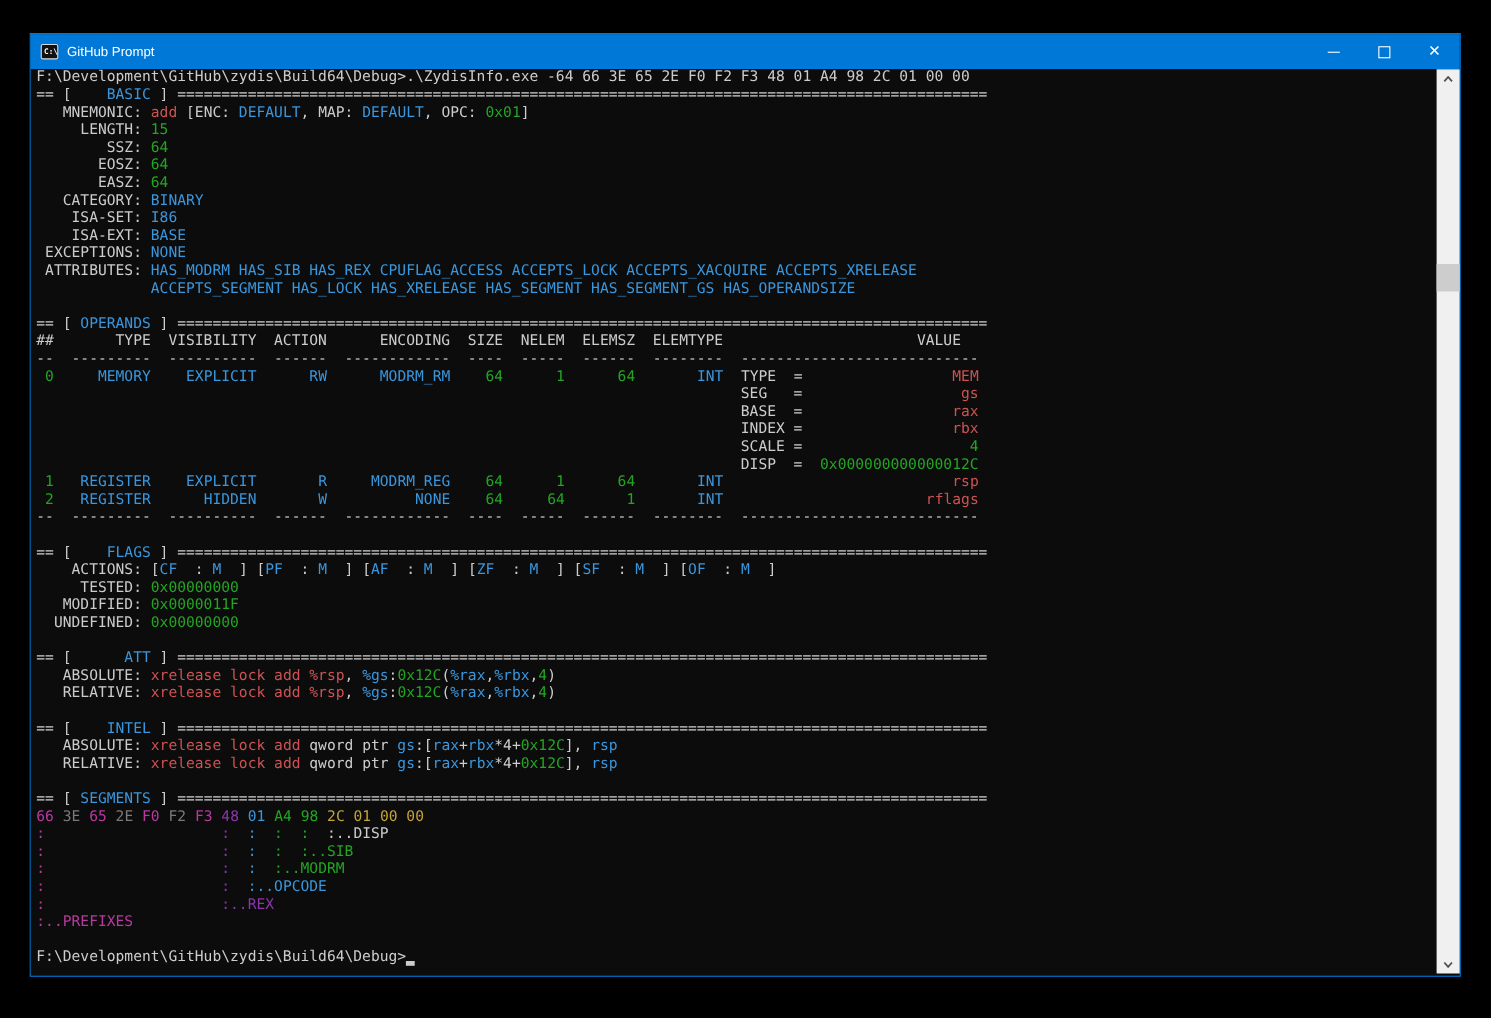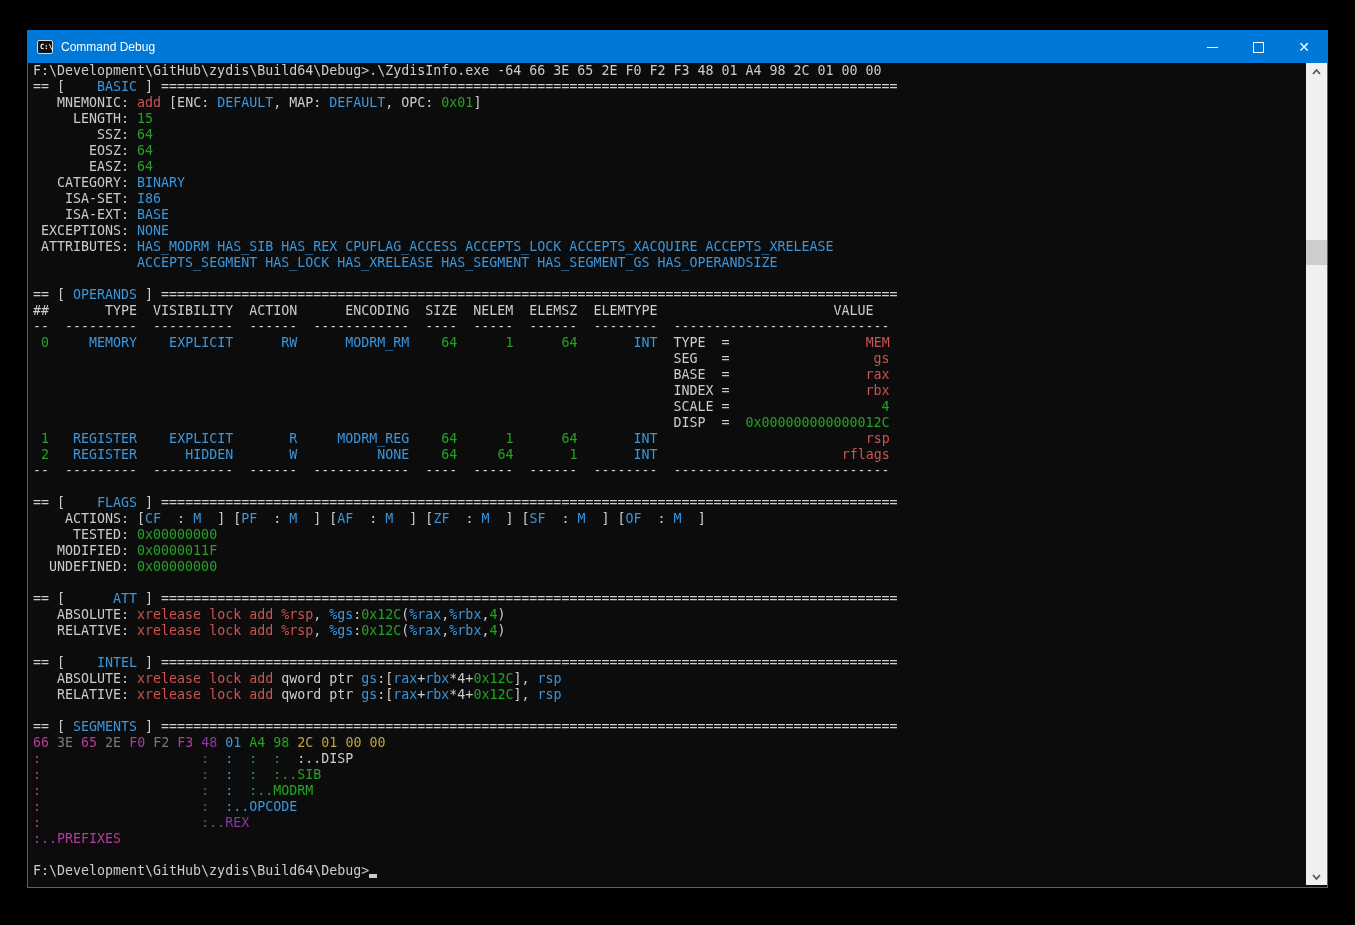--- a/index.html
+++ b/index.html
@@ -22,21 +22,21 @@
   .sb-arrow{position:absolute;left:0;width:21px;height:17px;display:flex;align-items:center;justify-content:center;}
   .sb-arrow.up{top:0;} .sb-arrow.down{bottom:0;}
   .sb-thumb{position:absolute;left:0;top:177px;width:21px;height:25px;background:#CDCDCD;}
 </style>
 </head>
 <body>
 
 <div class="window">
   <div class="titlebar">
     <div class="app-icon">C:\</div>
-    <span class="title">Command Debug</span>
+    <span class="title">GitHub Prompt</span>
     <div class="controls">
       <div class="cbtn">
           <div class="glyph-min"></div>
         </div>
       <div class="cbtn">
           <div class="glyph-max"></div>
         </div>
       <div class="cbtn">
           <span class="glyph-close">✕</span>
         </div>

